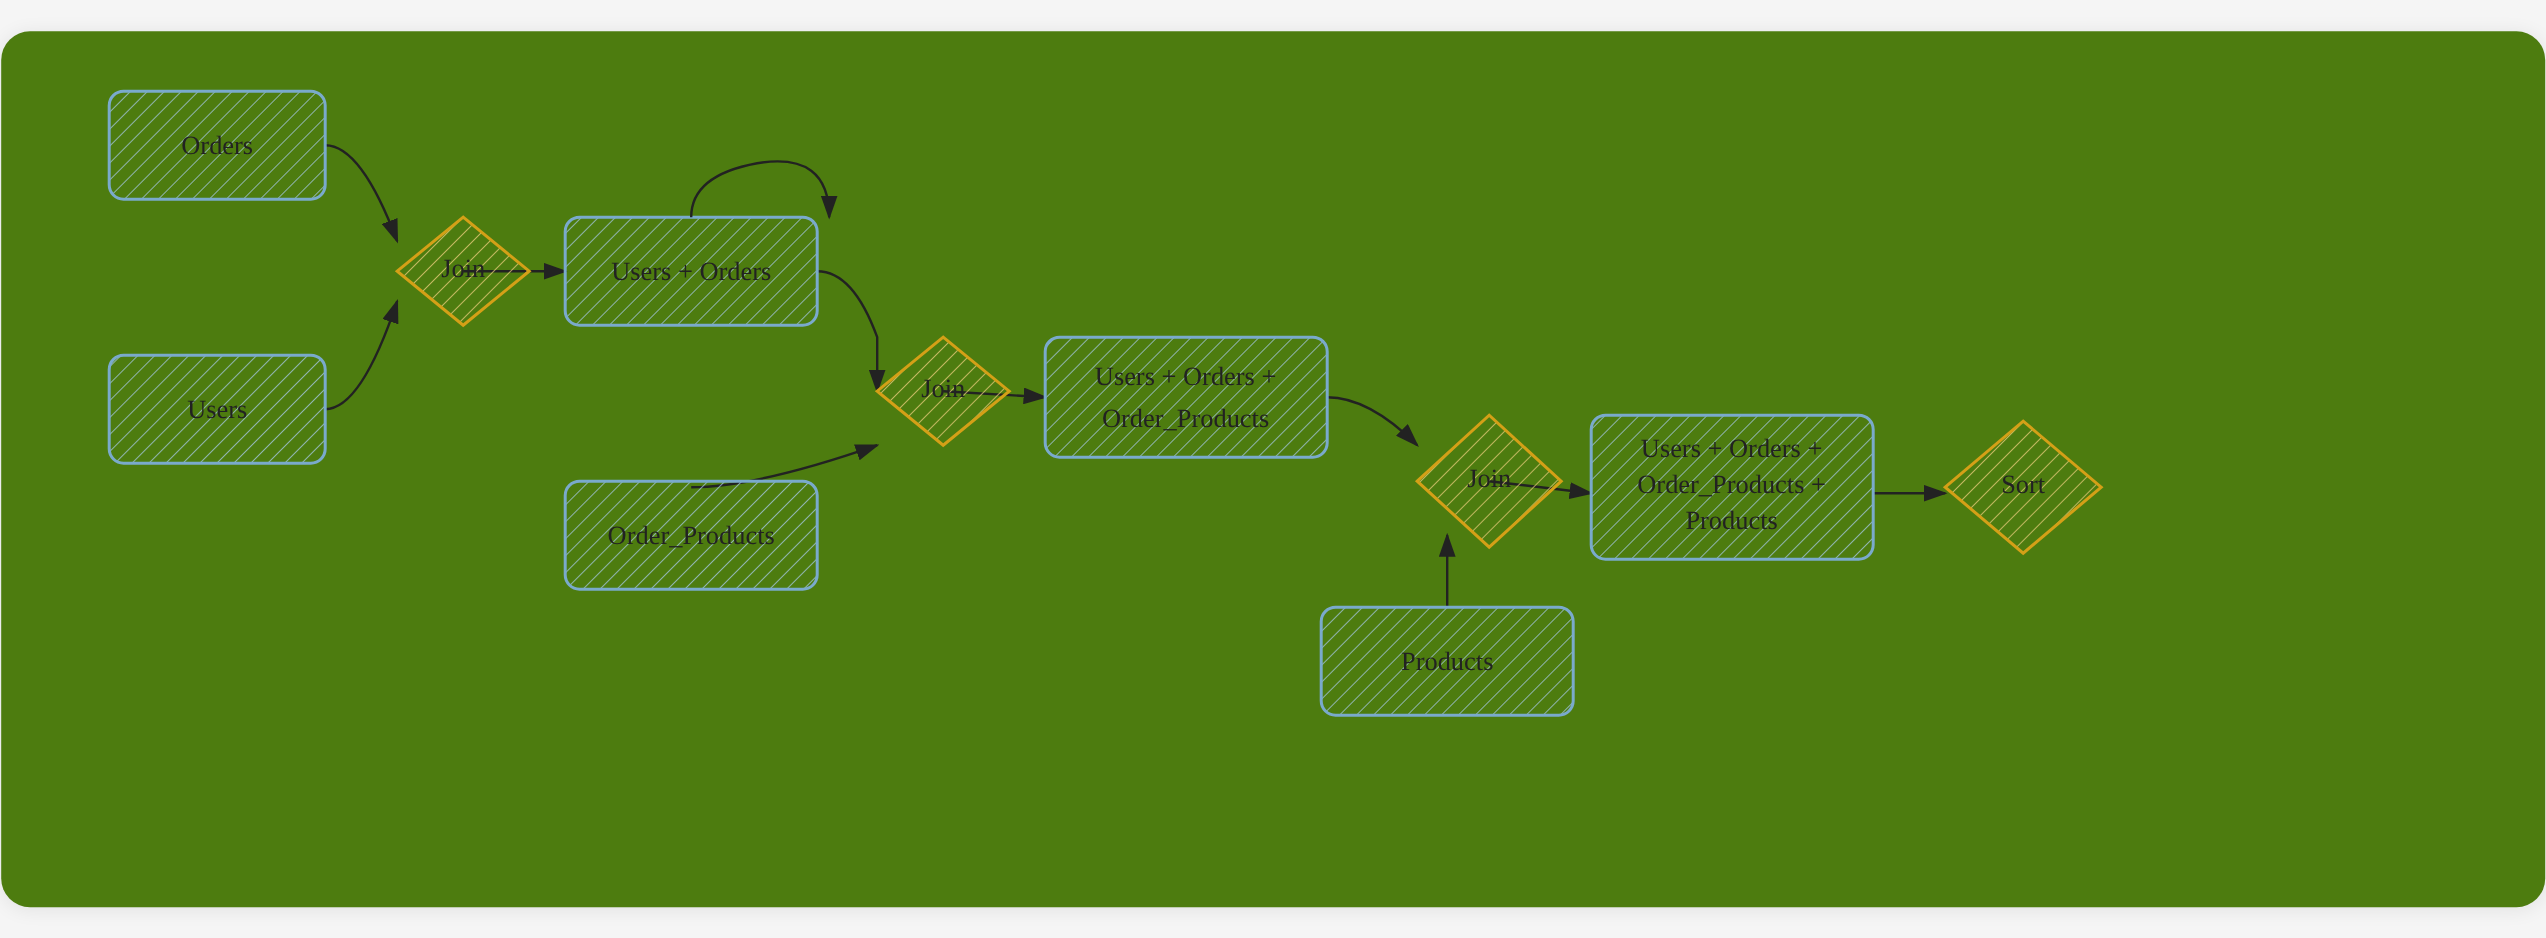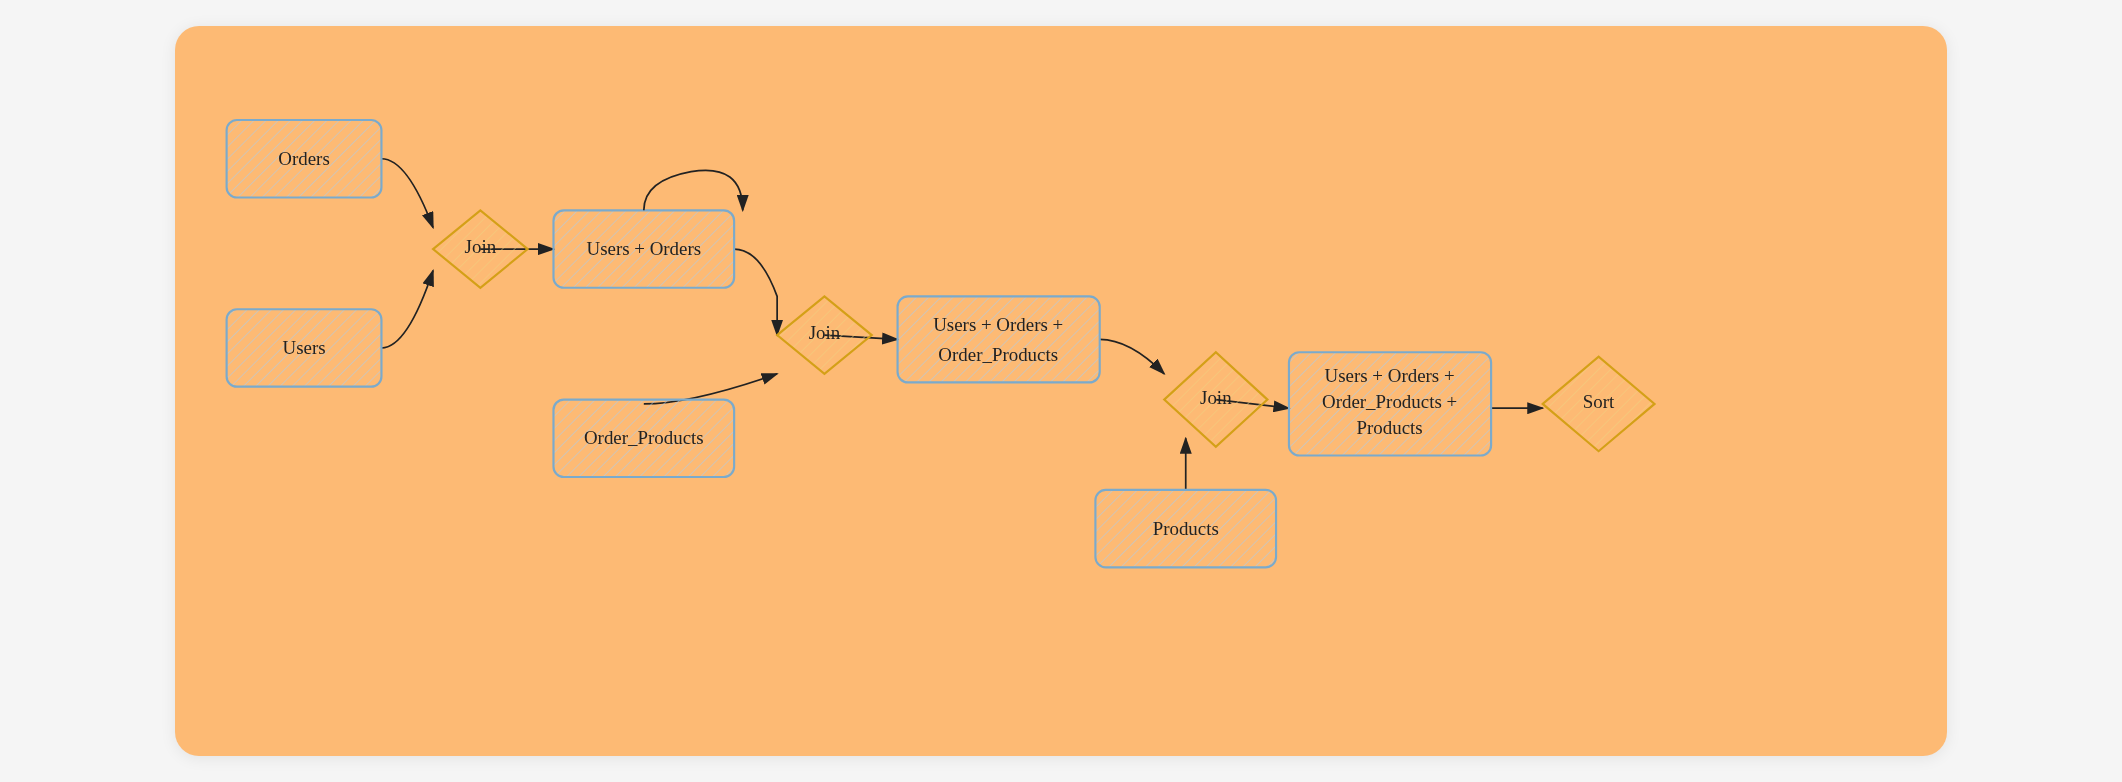--- a/index.html
+++ b/index.html
@@ -5,23 +5,23 @@
     * { box-sizing: border-box; margin: 0; padding: 0; }
     body {
       background: #f5f5f5;
       display: flex;
       align-items: center;
       justify-content: center;
       min-height: 100vh;
       font-family: 'Comic Sans MS', 'Segoe Script', cursive;
     }
     .canvas {
-      background: #fdba74;
+      background: #4d7c0f;
       border-radius: 24px;
-      width: 1772px;
+      width: 2120px;
       height: 730px;
       position: relative;
       box-shadow: 0 2px 16px rgba(0,0,0,0.08);
       overflow: hidden;
     }
     svg.diagram {
       position: absolute;
       top: 0; left: 0;
       width: 100%; height: 100%;
     }

